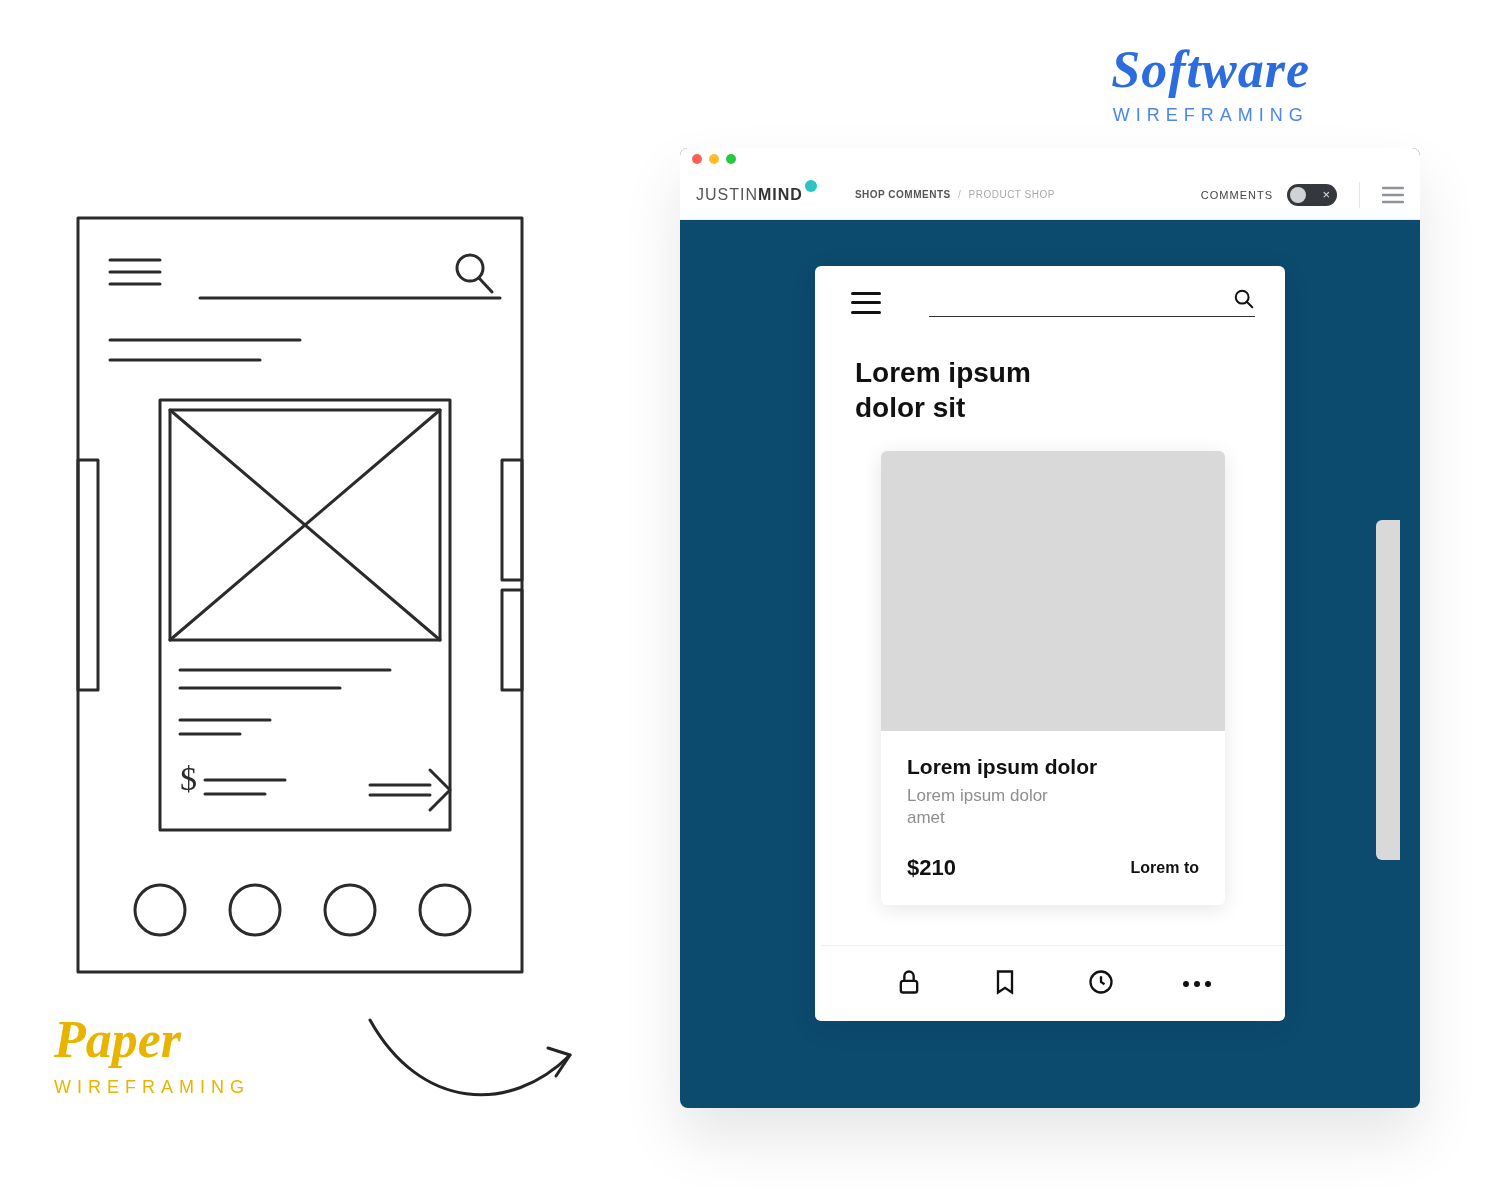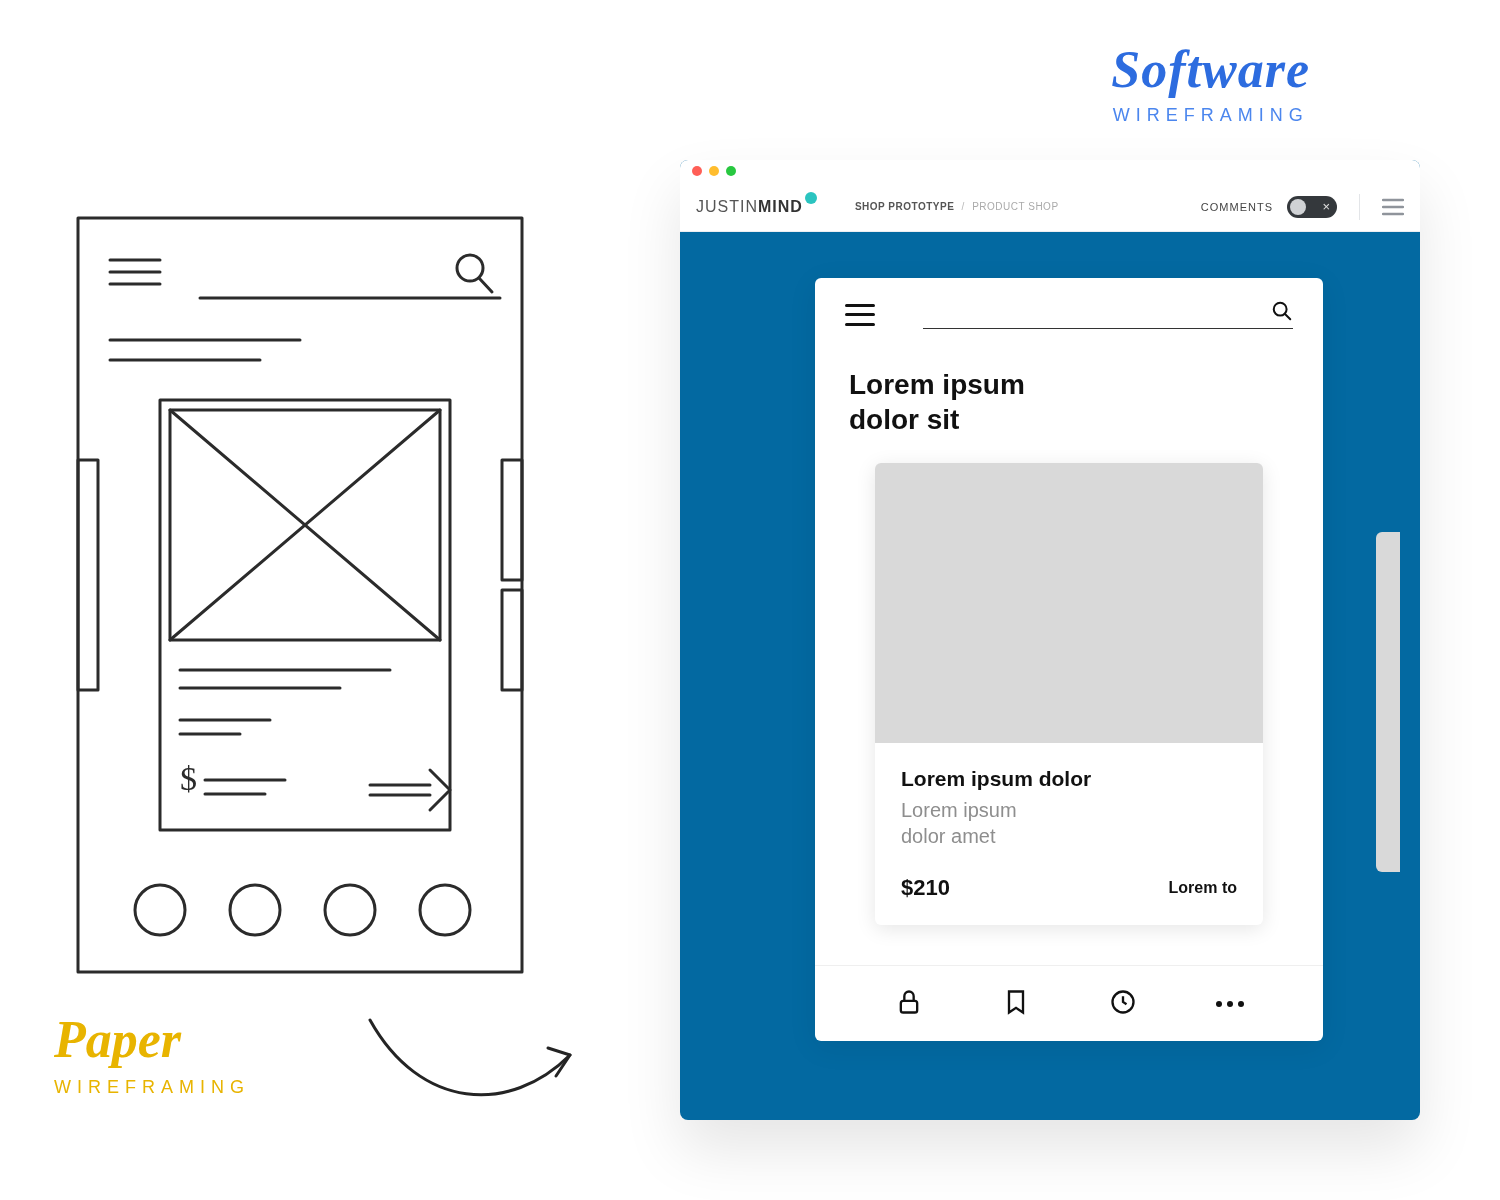--- a/index.html
+++ b/index.html
@@ -70,24 +70,24 @@
     top: 210px;
     width: 460px;
     height: 770px;
   }
   .paper-sketch svg { width: 100%; height: 100%; }
 
   
   .app-window {
     position: absolute;
     left: 680px;
-    top: 160px;
+    top: 148px;
     width: 740px;
     height: 960px;
-    background: #0369a1;
+    background: #0c4a6e;
     border-radius: 8px;
     box-shadow: 0 30px 60px rgba(0,0,0,0.10);
     overflow: hidden;
   }
 
   .titlebar {
     height: 22px;
     background: #ffffff;
     display: flex;
     align-items: center;
@@ -161,25 +161,25 @@
     width: 24px; height: 340px;
     background:#d9d9d9;
   }
   .side-peek.left { left: 135px; border-radius: 0 6px 6px 0; }
   .side-peek.right { right: 20px; border-radius: 6px 0 0 6px; }
 
   .phone {
     position:absolute;
     left: 135px;
     top: 46px;
-    width: 508px;
+    width: 470px;
     background:#ffffff;
     border-radius: 6px;
     box-shadow: 0 6px 30px rgba(0,0,0,0.07);
-    padding: 22px 0 0 0;
+    padding: 22px 0 0 6px;
   }
 
   .phone-header {
     display:flex; align-items:center; gap:18px;
     padding: 0 30px 8px 30px;
   }
   .burger { width:30px; height:22px; display:flex; flex-direction:column; justify-content:space-between; }
   .burger span { display:block; height:3px; background:#111; border-radius:2px; }
   .search-row { flex:1; display:flex; align-items:center; justify-content:flex-end; border-bottom:1px solid #333; padding-bottom:6px; margin-left: 30px;}
   .search-row svg { width:22px; height:22px; }
@@ -199,21 +199,21 @@
     box-shadow: 0 4px 20px rgba(0,0,0,0.10);
     background:#fff;
     overflow:hidden;
   }
   .card-img {
     height: 280px;
     background:#d9d9d9;
   }
   .card-body { padding: 24px 26px 24px 26px; }
   .card-title { font-size: 21px; font-weight:700; color:#111; }
-  .card-sub { font-size: 20px; color:#8e8e8e; margin-top:6px; max-width: 150px; line-height:1.3; }
+  .card-sub { font-size: 17px; color:#8e8e8e; margin-top:6px; max-width: 150px; line-height:1.3; }
   .card-foot { display:flex; align-items:center; justify-content:space-between; margin-top: 26px; }
   .price { font-size: 22px; font-weight:800; color:#111; }
   .link-to { font-size: 16px; font-weight:600; color:#111; }
 
   .phone-tabs {
     margin-top: 40px;
     border-top: 1px solid #efefef;
     height: 76px;
     display:flex; align-items:center; justify-content:space-around;
     padding: 0 40px;
@@ -297,21 +297,21 @@
     <span class="traffic-dot yellow"></span>
     <span class="traffic-dot green"></span>
   </div>
 
   <div class="toolbar">
     <span class="brand">
       <span>JUSTIN</span><b>MIND</b>
       <span class="brand-dot"></span>
     </span>
     <span class="crumbs">
-      <b>SHOP PROTOTYPE</b>
+      <b>SHOP COMMENTS</b>
       <span class="sep">/</span>
       <span class="second">PRODUCT SHOP</span>
     </span>
     <span class="toolbar-spacer"></span>
     <span class="comments-label">COMMENTS</span>
     <span class="toggle">
       <span class="knob"></span>
       <span class="x">×</span>
     </span>
     <span class="vdiv"></span>

